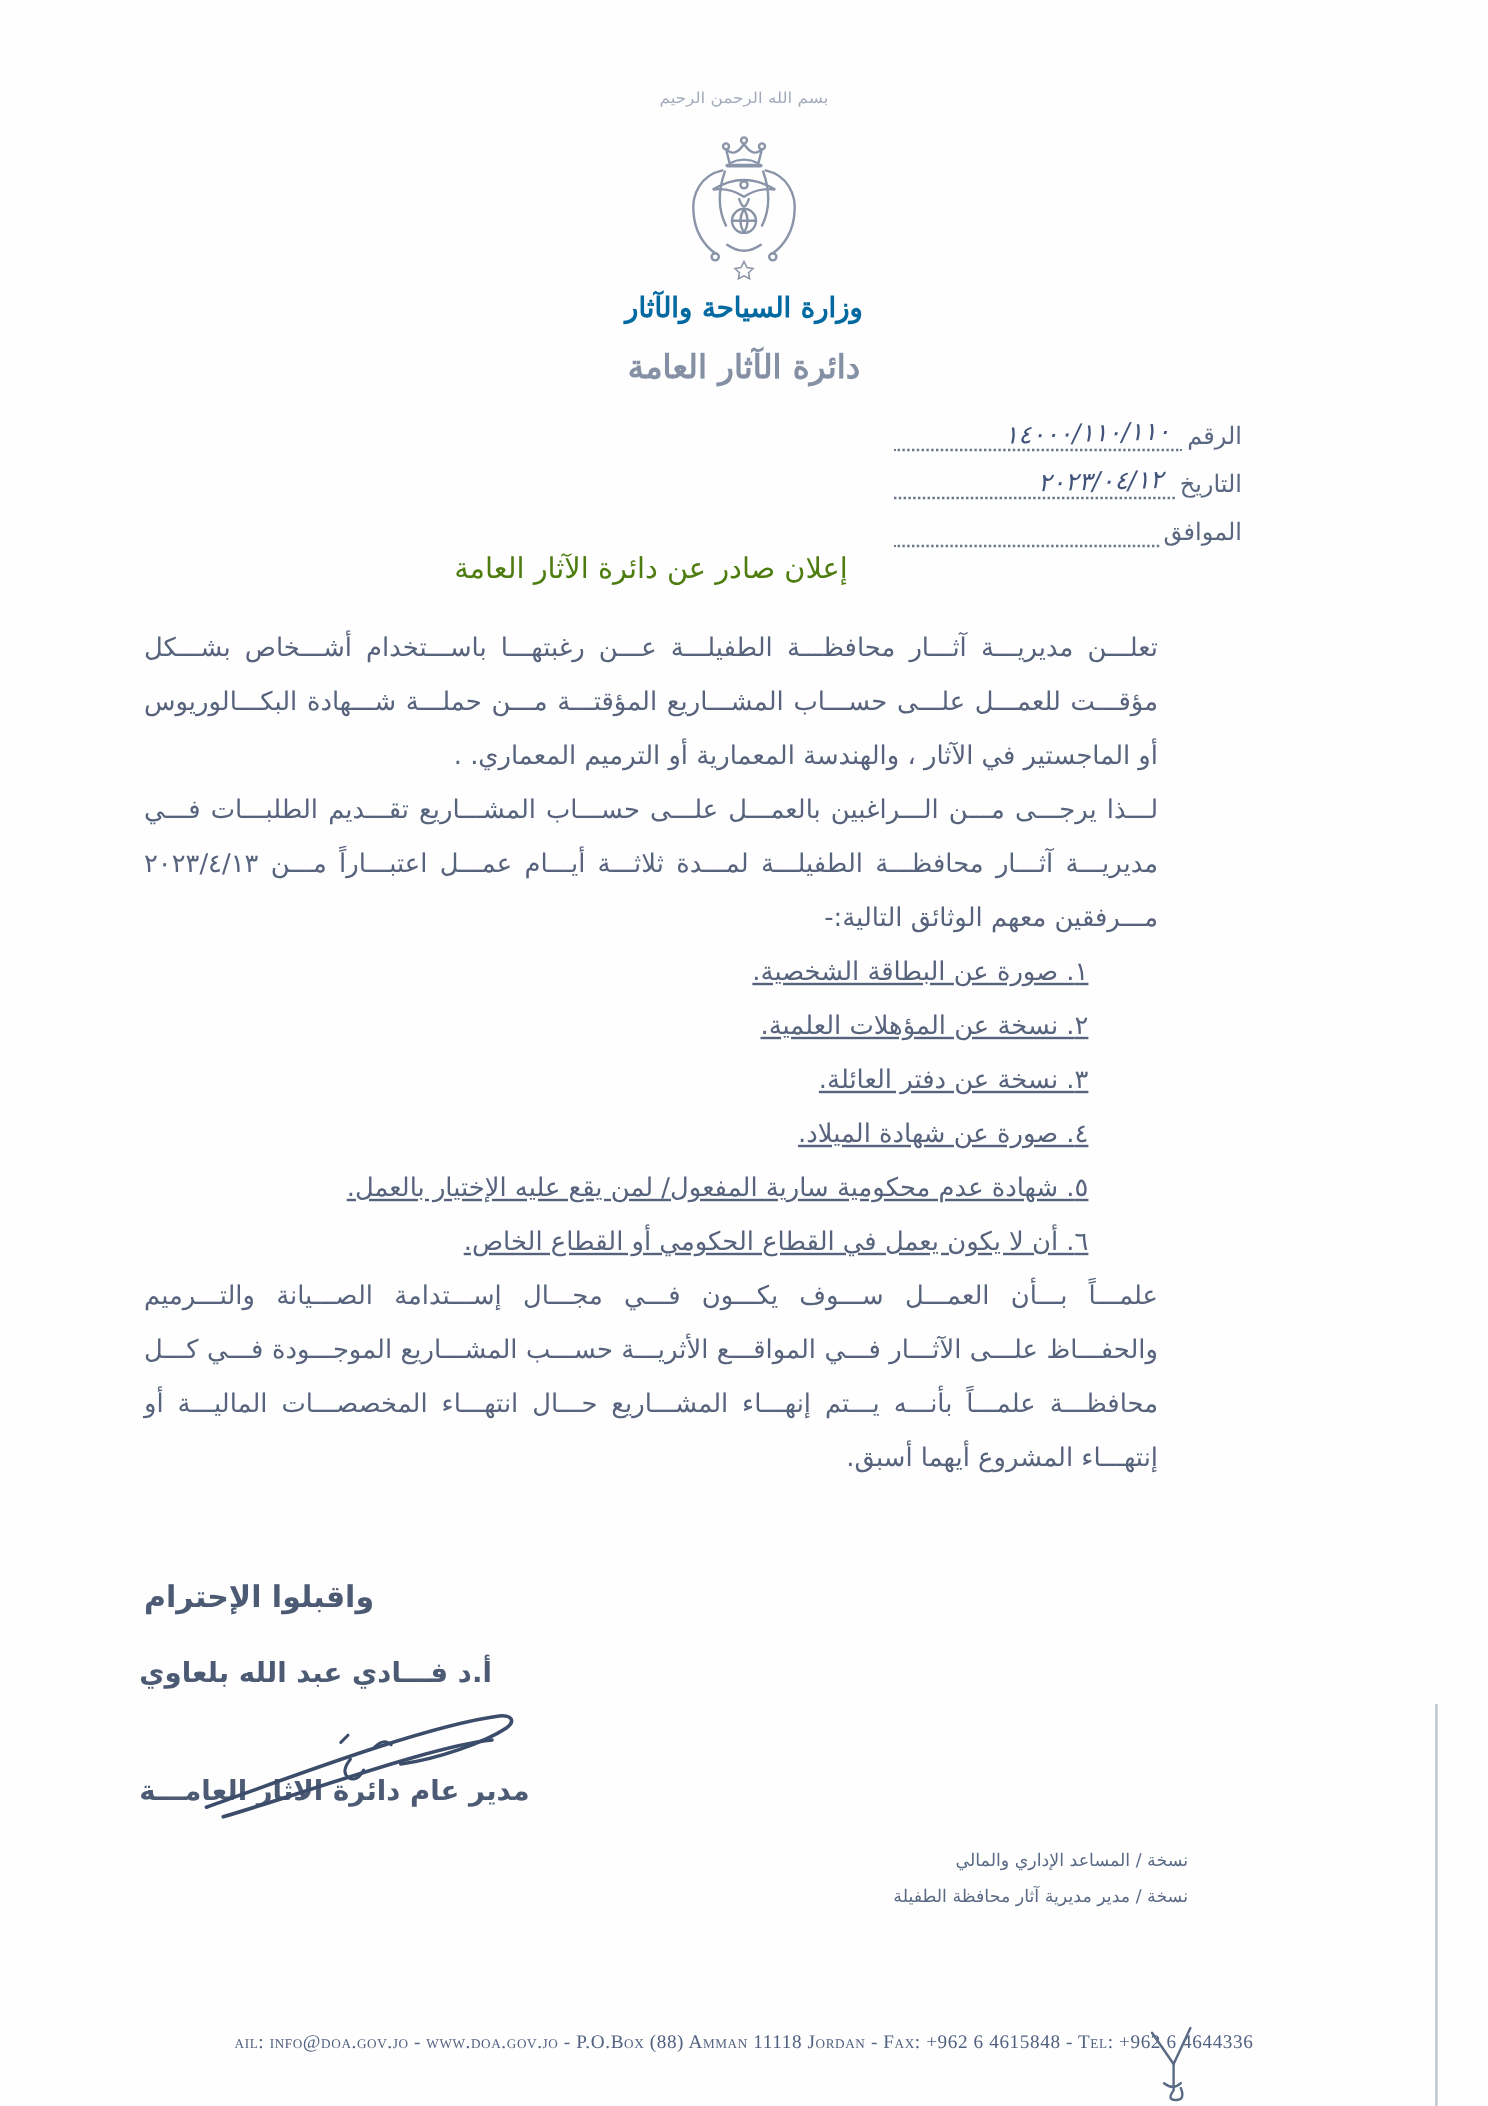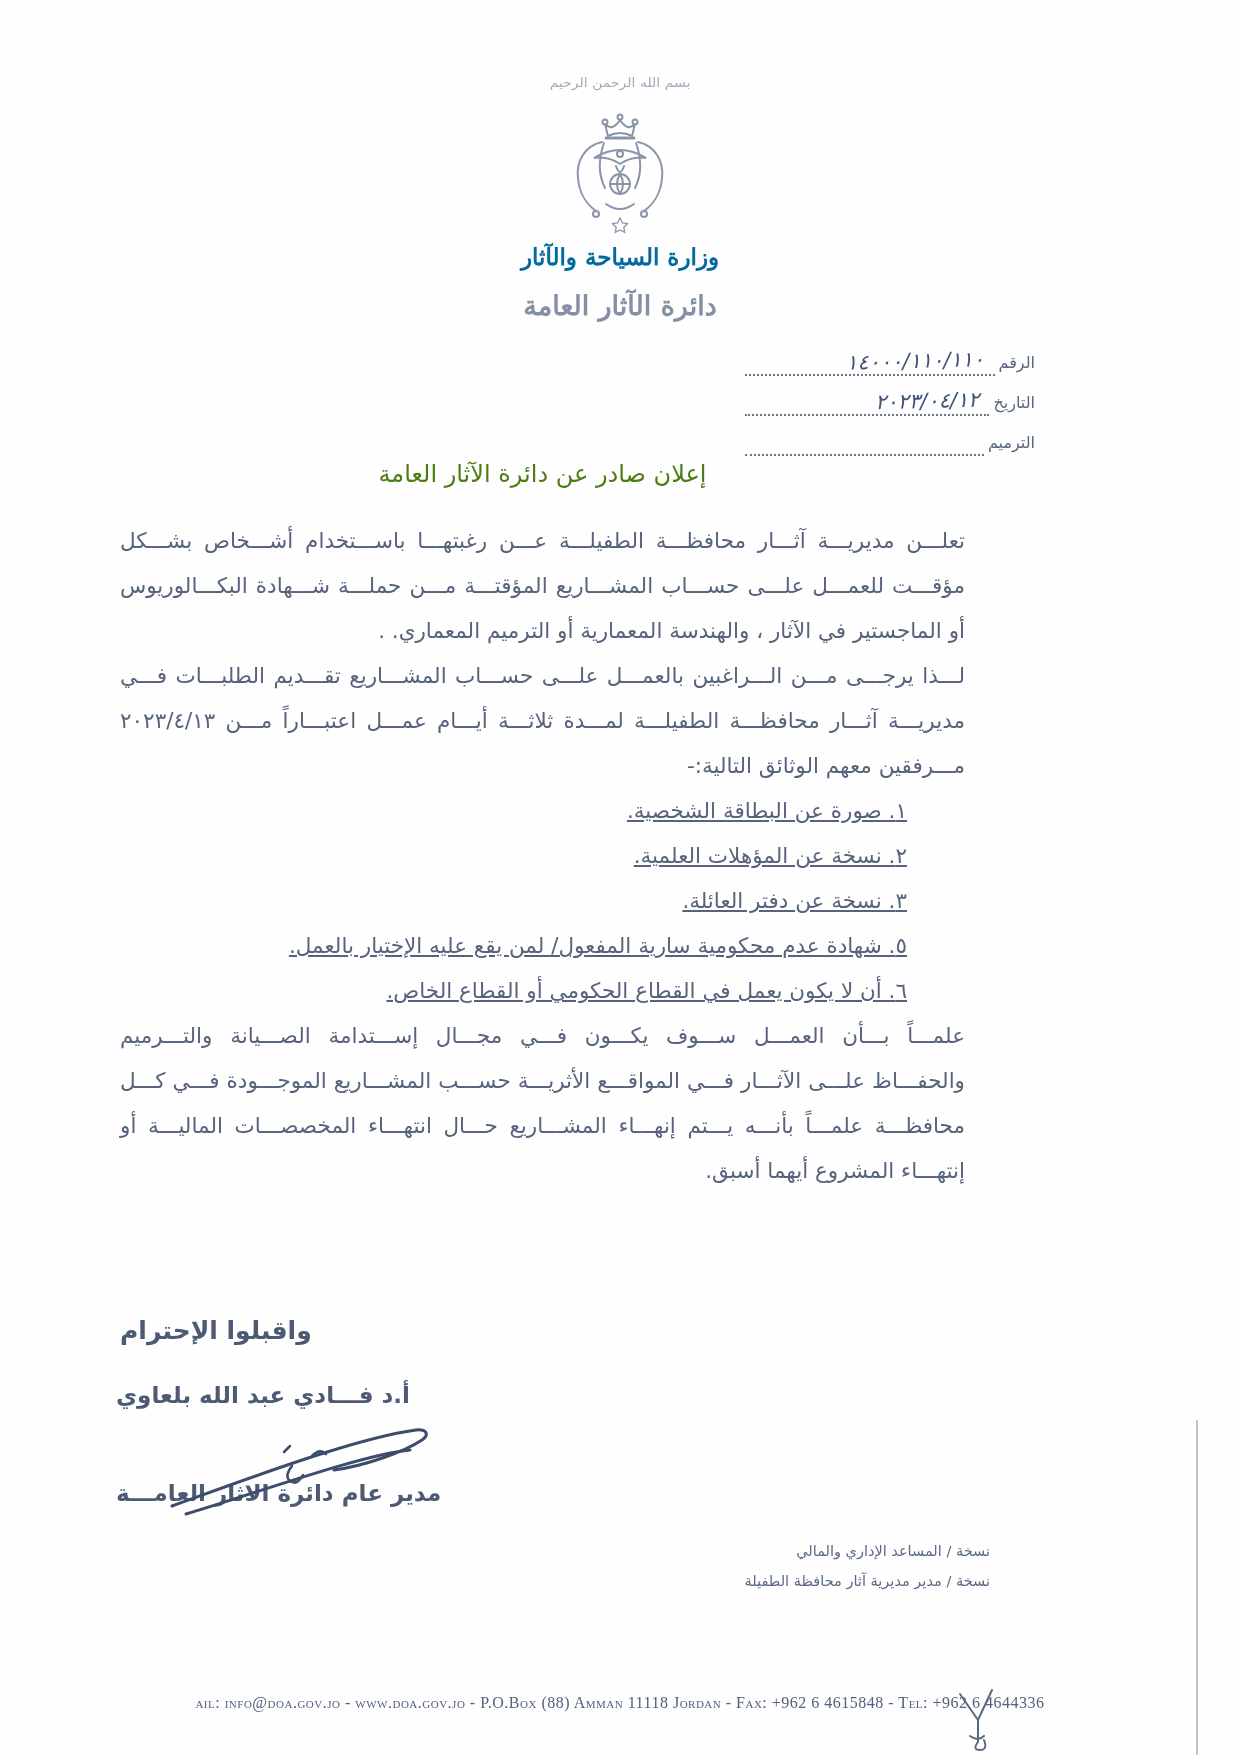--- a/index.html
+++ b/index.html
@@ -36,21 +36,21 @@
 
   
   .meta-block {
     position:absolute; top:336px; right:205px; width:290px;
     direction:rtl;
   }
   .meta-row {
     display:flex; align-items:flex-end; height:40px; position:relative;
   }
   .meta-label {
-    font-size:16px; color:#5a6781; white-space:nowrap; padding-left:4px;
+    font-size:20px; color:#5a6781; white-space:nowrap; padding-left:4px;
     line-height:26px;
   }
   .meta-line {
     flex:1 1 auto; border-bottom:2px dotted #6b7689; height:26px;
     position:relative;
   }
   .meta-value {
     position:absolute; bottom:1px; right:10px;
     font-size:21px; font-style:italic; color:#41537a;
     transform:rotate(-1.5deg); white-space:nowrap;
@@ -154,36 +154,37 @@
         <span class="meta-value">١٤٠٠٠/١١٠/١١٠</span>
       </span>
     </div>
     <div class="meta-row">
       <span class="meta-label">التاريخ</span>
       <span class="meta-line">
         <span class="meta-value">٢٠٢٣/٠٤/١٢</span>
       </span>
     </div>
     <div class="meta-row">
-      <span class="meta-label">الترميم</span>
+      <span class="meta-label">الموافق</span>
       <span class="meta-line">
         <span class="meta-value"></span>
       </span>
     </div>
   </div>
 
   <div class="doc-title">إعلان صادر عن دائرة الآثار العامة</div>
 
   <div class="doc-body">
     <p>تعلـــن مديريـــة آثـــار محافظـــة الطفيلـــة عـــن رغبتهـــا باســـتخدام أشـــخاص بشـــكل مؤقـــت للعمـــل علـــى حســـاب المشـــاريع المؤقتـــة مـــن حملـــة شـــهادة البكـــالوريوس أو الماجستير في الآثار ، والهندسة المعمارية أو الترميم المعماري. .</p>
     <p>لـــذا يرجـــى مـــن الـــراغبين بالعمـــل علـــى حســـاب المشـــاريع تقـــديم الطلبـــات فـــي مديريـــة آثـــار محافظـــة الطفيلـــة لمـــدة ثلاثـــة أيـــام عمـــل اعتبـــاراً مـــن ٢٠٢٣/٤/١٣ مـــرفقين معهم الوثائق التالية:-</p>
     <ul class="req-list">
       <li>١. صورة عن البطاقة الشخصية.</li>
       <li>٢. نسخة عن المؤهلات العلمية.</li>
       <li>٣. نسخة عن دفتر العائلة.</li>
+      <li>٤. صورة عن شهادة الميلاد.</li>
       <li>٥. شهادة عدم محكومية سارية المفعول/ لمن يقع عليه الإختيار بالعمل.</li>
       <li>٦. أن لا يكون يعمل في القطاع الحكومي أو القطاع الخاص.</li>
     </ul>
     <p>علمـــاً بـــأن العمـــل ســـوف يكـــون فـــي مجـــال إســـتدامة الصـــيانة والتـــرميم والحفـــاظ علـــى الآثـــار فـــي المواقـــع الأثريـــة حســـب المشـــاريع الموجـــودة فـــي كـــل محافظـــة علمـــاً بأنـــه يـــتم إنهـــاء المشـــاريع حـــال انتهـــاء المخصصـــات الماليـــة أو إنتهـــاء المشروع أيهما أسبق.</p>
   </div>
 
   <div class="closing">واقبلوا الإحترام</div>
 
   <div class="signature-block">
     <div class="sig-name">أ.د فـــادي عبد الله بلعاوي</div>

